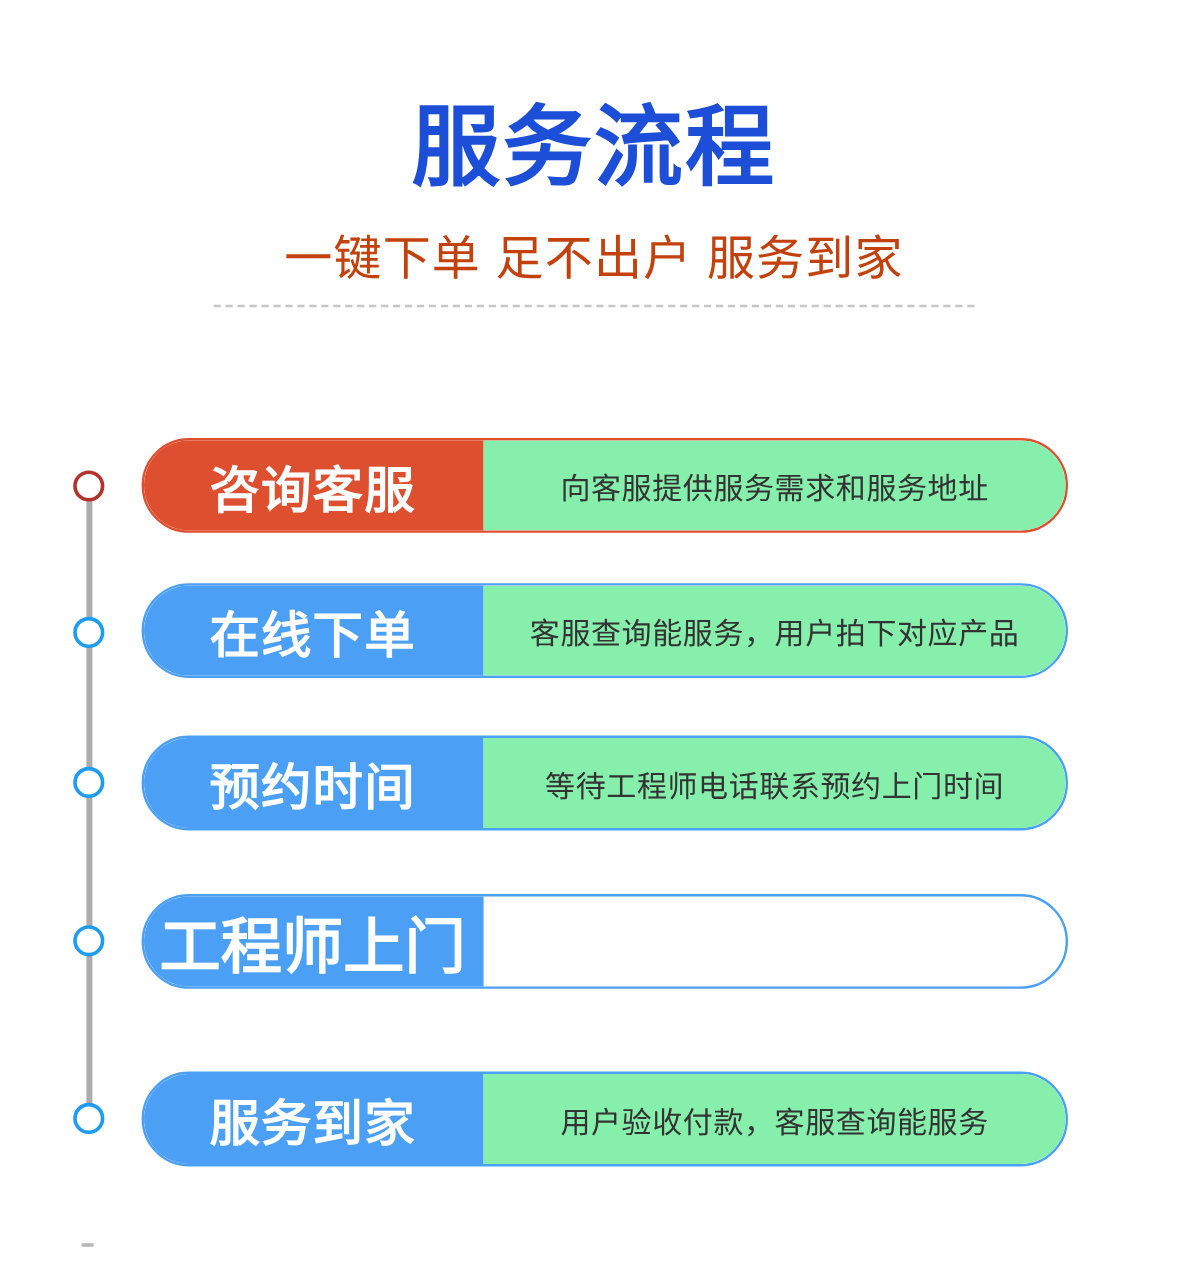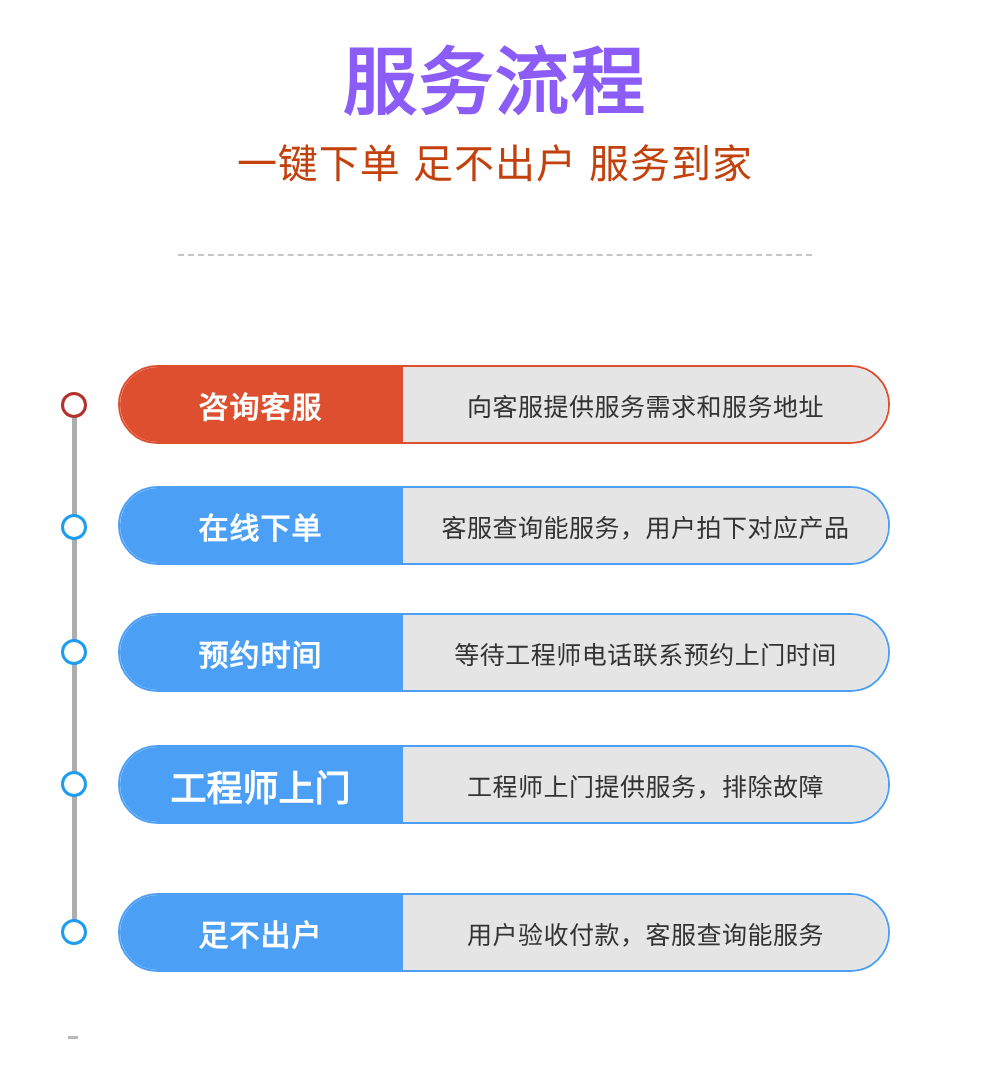--- a/index.html
+++ b/index.html
@@ -19,27 +19,27 @@
 
   
   .header {
     position: absolute;
     left: 0;
     top: 0;
     width: 990px;
     text-align: center;
   }
   .page-title {
-    margin: 0;
-    padding-top: 44px;
+    margin: 12px;
+    padding-top: 72px;
     font-size: 74px;
     line-height: 1.05;
     font-weight: 700;
     letter-spacing: 2px;
-    color: #8b5cf6;
+    color: #1d4ed8;
     font-family: "Liberation Sans", "DejaVu Sans", sans-serif;
   }
   .page-subtitle {
     margin: 0;
     padding-top: 18px;
     font-size: 40px;
     line-height: 1.2;
     font-weight: 400;
     letter-spacing: 1px;
     color: #c2410c;
@@ -101,44 +101,44 @@
   .step-row.accent-red {
     border-color: #de4f30;
   }
   .step-label {
     flex: 0 0 285px;
     display: flex;
     align-items: center;
     justify-content: center;
     background: #4ba0f5;
     color: #ffffff;
-    font-size: 30px;
+    font-size: 42px;
     font-weight: 700;
     letter-spacing: 1px;
     border-radius: 38px 0 0 38px;
     margin-left: -2px;
     margin-top: -2px;
     margin-bottom: -2px;
     box-sizing: content-box;
     height: calc(100% + 4px);
   }
   .step-row.accent-red .step-label {
     background: #de4f30;
   }
   .step-label.compact {
-    font-size: 36px;
+    font-size: 51px;
     letter-spacing: 0px;
     text-align: center;
   }
   .step-desc {
     flex: 1 1 auto;
     display: flex;
     align-items: center;
     justify-content: center;
-    background: #e5e5e5;
+    background: #86efac;
     color: #333333;
     font-size: 25px;
     font-weight: 400;
     letter-spacing: 0.5px;
     padding: 0 14px;
     box-sizing: border-box;
   }
 
   
   .bottom-tick {
@@ -170,24 +170,23 @@
     <div class="step-row" style="top: 613px;">
       <div class="step-label">预约时间</div>
       <div class="step-desc">等待工程师电话联系预约上门时间</div>
     </div>
     <div class="step-row" style="top: 486px;">
       <div class="step-label">在线下单</div>
       <div class="step-desc">客服查询能服务，用户拍下对应产品</div>
     </div>
     <div class="step-row" style="top: 745px;">
       <div class="step-label compact">工程师上门</div>
-      <div class="step-desc">工程师上门提供服务，排除故障</div>
     </div>
     <div class="step-row" style="top: 893px;">
-      <div class="step-label">足不出户</div>
+      <div class="step-label">服务到家</div>
       <div class="step-desc">用户验收付款，客服查询能服务</div>
     </div>
   </div>
 
 <div class="bottom-tick"></div>
 
 <div class="rail-dot first" style="top: 392px;"></div>
 <div class="rail-dot" style="top: 514px;"></div>
 <div class="rail-dot" style="top: 639px;"></div>
 <div class="rail-dot" style="top: 771px;"></div>

